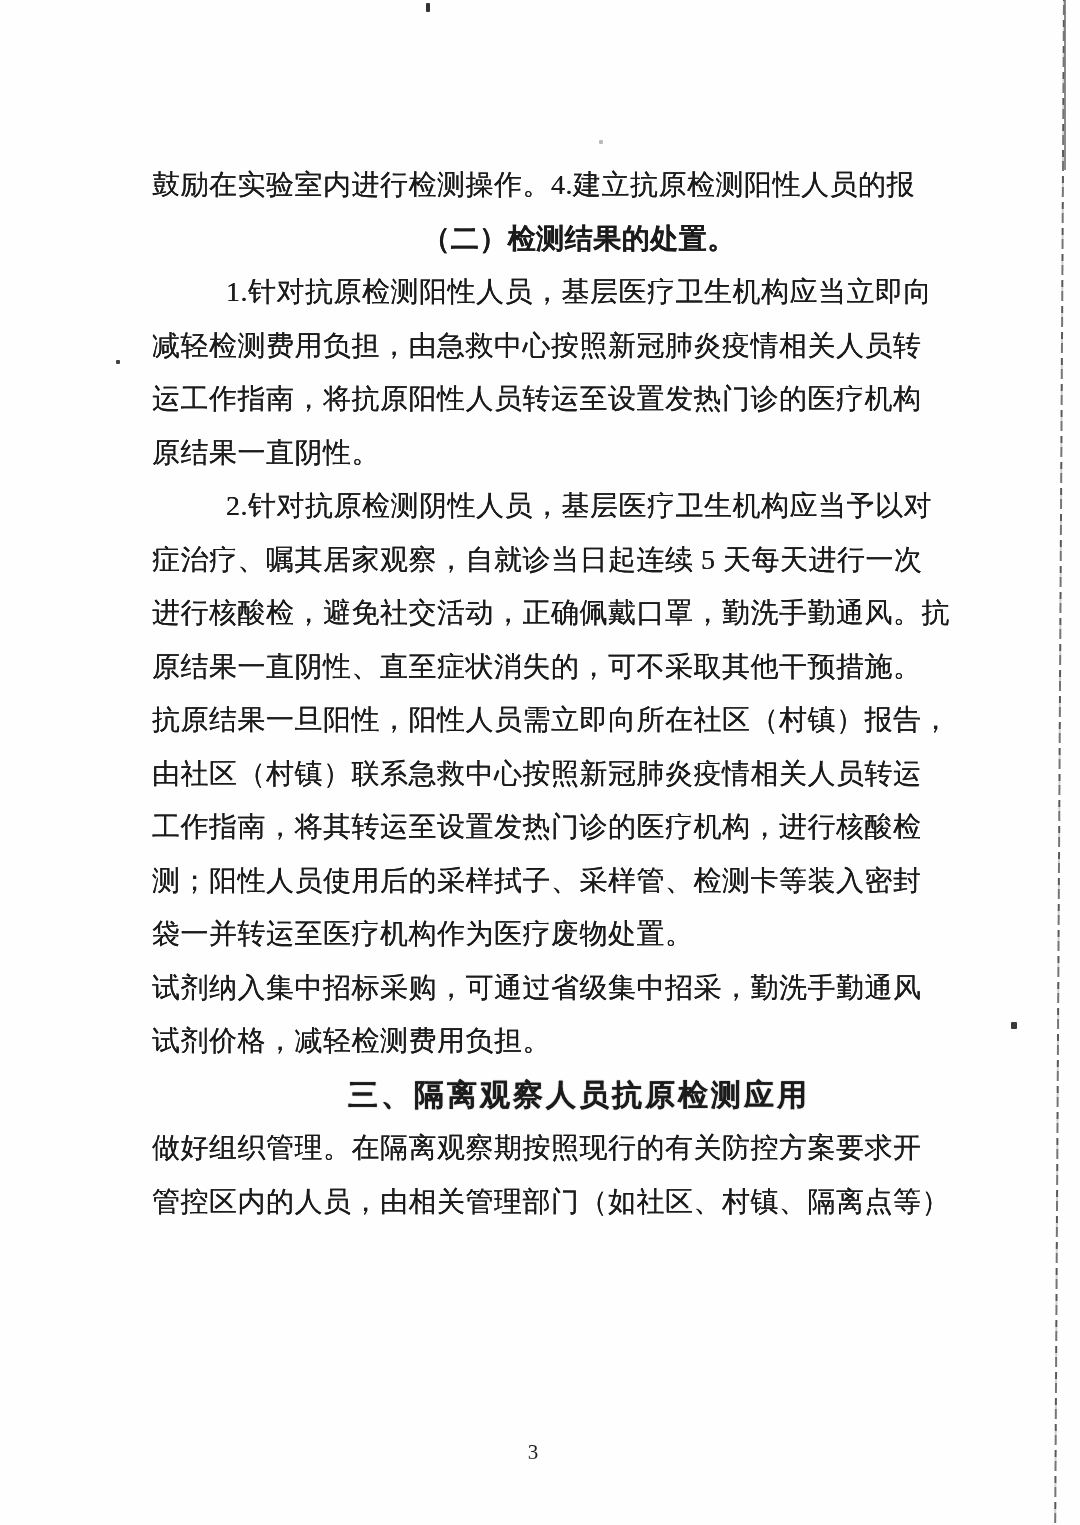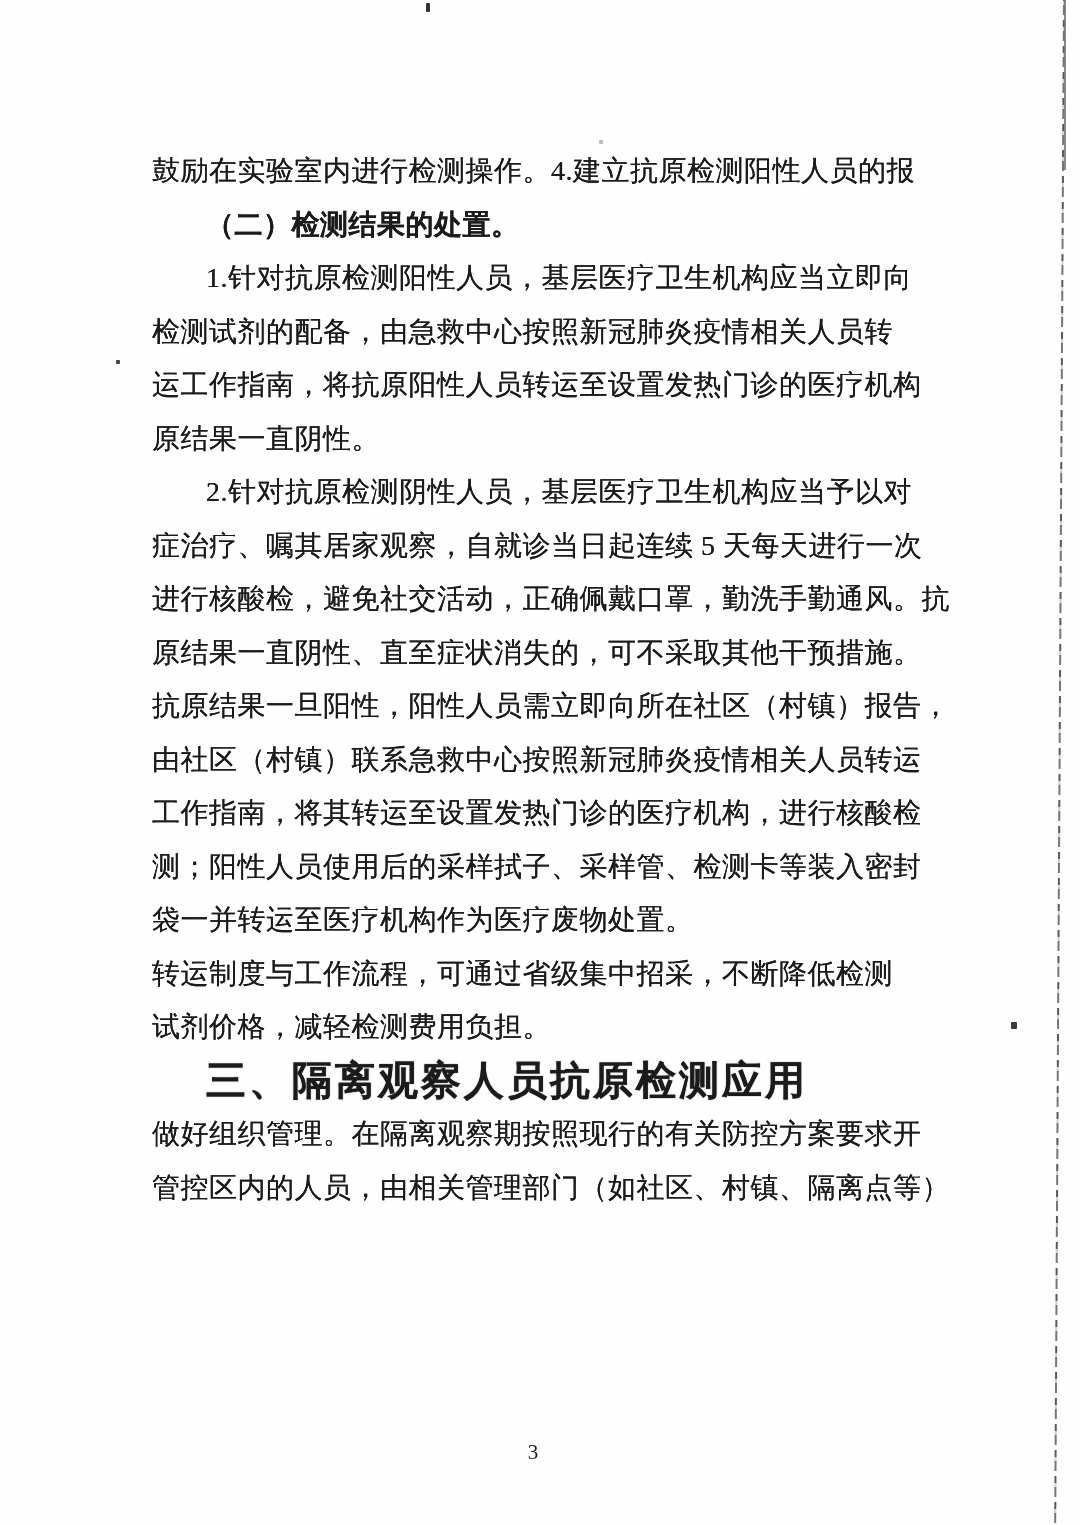--- a/index.html
+++ b/index.html
@@ -12,37 +12,37 @@
     width: 1080px;
     height: 1525px;
     background: #fefefe;
     overflow: hidden;
     font-family: "Liberation Serif", "DejaVu Serif", serif;
     color: #1b1b1b;
   }
   .textblock {
     position: absolute;
     left: 152px;
-    top: 144px;
+    top: 158px;
     width: 800px;
   }
   .line {
     height: 53.5px;
     line-height: 53.5px;
     font-size: 28px;
     letter-spacing: 0.5px;
     white-space: nowrap;
     text-shadow: 0 0 0.6px #222;
   }
-  .indent { padding-left: 54px; }
+  .indent { padding-left: 54px; text-align: center; }
   .kai-bold { font-weight: 700; }
   .hei-bold {
     font-weight: 700;
     font-family: "Liberation Sans", "DejaVu Sans", sans-serif;
-    font-size: 40px;
+    font-size: 30px;
     letter-spacing: 3px;
     text-shadow: 0 0 1px #111;
   }
   .footer {
     position: absolute;
     top: 1440px;
     left: 0;
     width: 1066px;
     text-align: center;
     font-size: 21px;
@@ -82,33 +82,33 @@
 </style>
 </head>
 <body>
 
 <div class="page">
 
   <div class="textblock">
     <div class="line">鼓励在实验室内进行检测操作。4.建立抗原检测阳性人员的报</div>
     <div class="line indent kai-bold">（二）检测结果的处置。</div>
     <div class="line indent">1.针对抗原检测阳性人员，基层医疗卫生机构应当立即向</div>
-    <div class="line">检测试剂的配备，由急救中心按照新冠肺炎疫情相关人员转</div>
+    <div class="line">减轻检测费用负担，由急救中心按照新冠肺炎疫情相关人员转</div>
     <div class="line">运工作指南，将抗原阳性人员转运至设置发热门诊的医疗机构</div>
     <div class="line">原结果一直阴性。</div>
     <div class="line indent">2.针对抗原检测阴性人员，基层医疗卫生机构应当予以对</div>
     <div class="line">症治疗、嘱其居家观察，自就诊当日起连续 5 天每天进行一次</div>
     <div class="line">进行核酸检，避免社交活动，正确佩戴口罩，勤洗手勤通风。抗</div>
     <div class="line">原结果一直阴性、直至症状消失的，可不采取其他干预措施。</div>
     <div class="line">抗原结果一旦阳性，阳性人员需立即向所在社区（村镇）报告，</div>
     <div class="line">由社区（村镇）联系急救中心按照新冠肺炎疫情相关人员转运</div>
     <div class="line">工作指南，将其转运至设置发热门诊的医疗机构，进行核酸检</div>
     <div class="line">测；阳性人员使用后的采样拭子、采样管、检测卡等装入密封</div>
     <div class="line">袋一并转运至医疗机构作为医疗废物处置。</div>
-    <div class="line">转运制度与工作流程，可通过省级集中招采，不断降低检测</div>
+    <div class="line">试剂纳入集中招标采购，可通过省级集中招采，勤洗手勤通风</div>
     <div class="line">试剂价格，减轻检测费用负担。</div>
     <div class="line indent hei-bold">三、隔离观察人员抗原检测应用</div>
     <div class="line">做好组织管理。在隔离观察期按照现行的有关防控方案要求开</div>
     <div class="line">管控区内的人员，由相关管理部门（如社区、村镇、隔离点等）</div>
   </div>
 
   <div class="footer">3</div>
 
   <div class="edge-line"></div>
   <div class="edge-line-top"></div>

